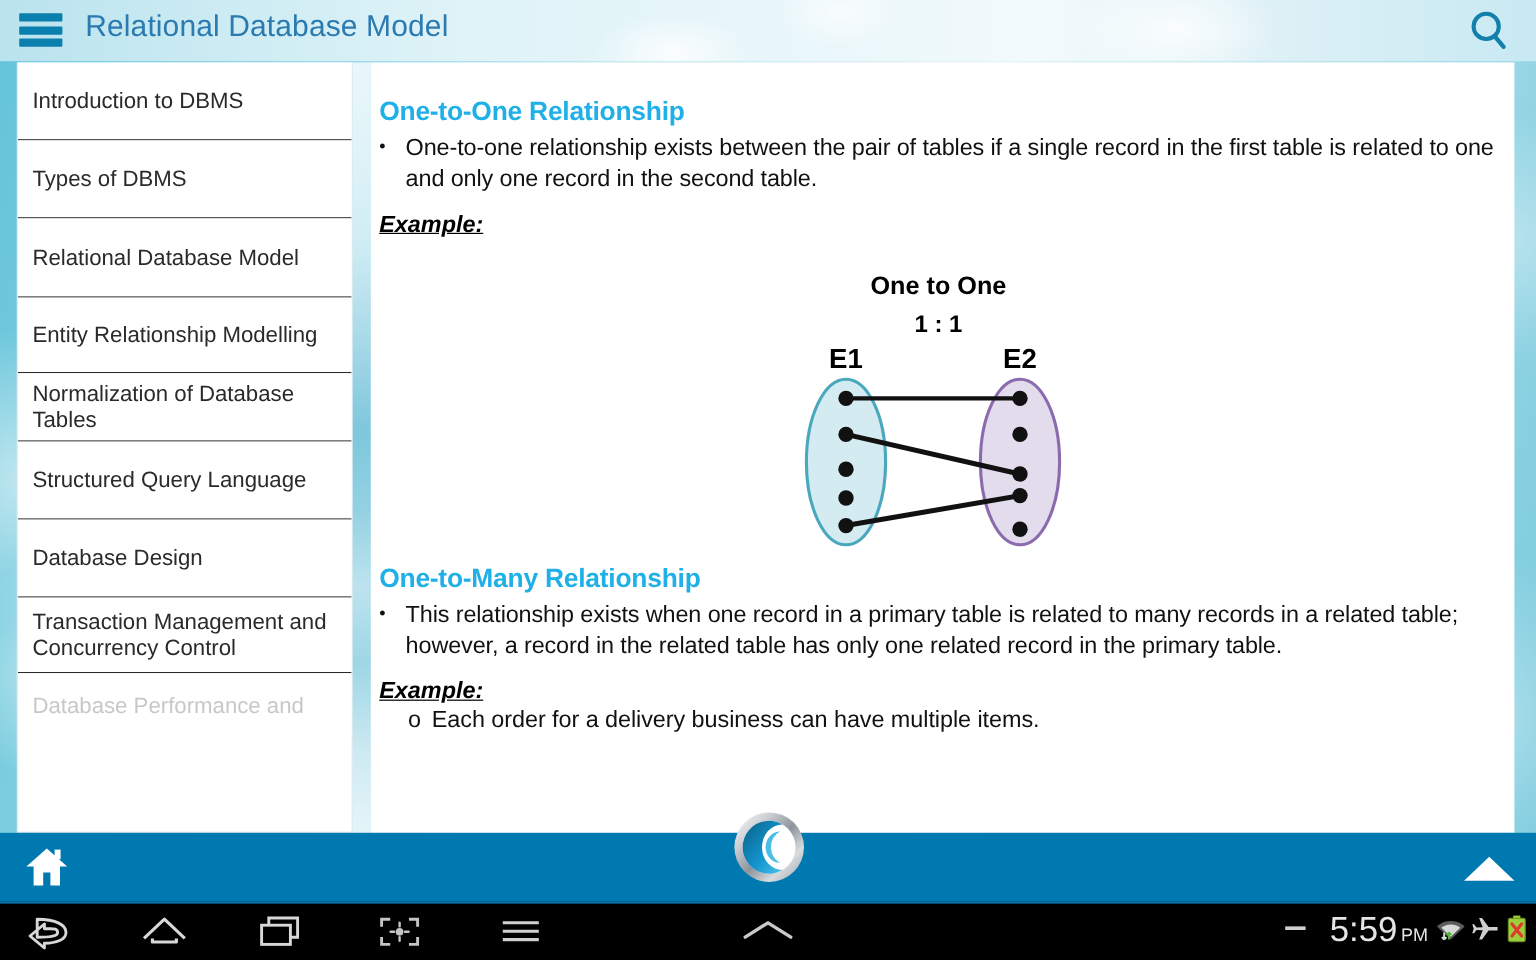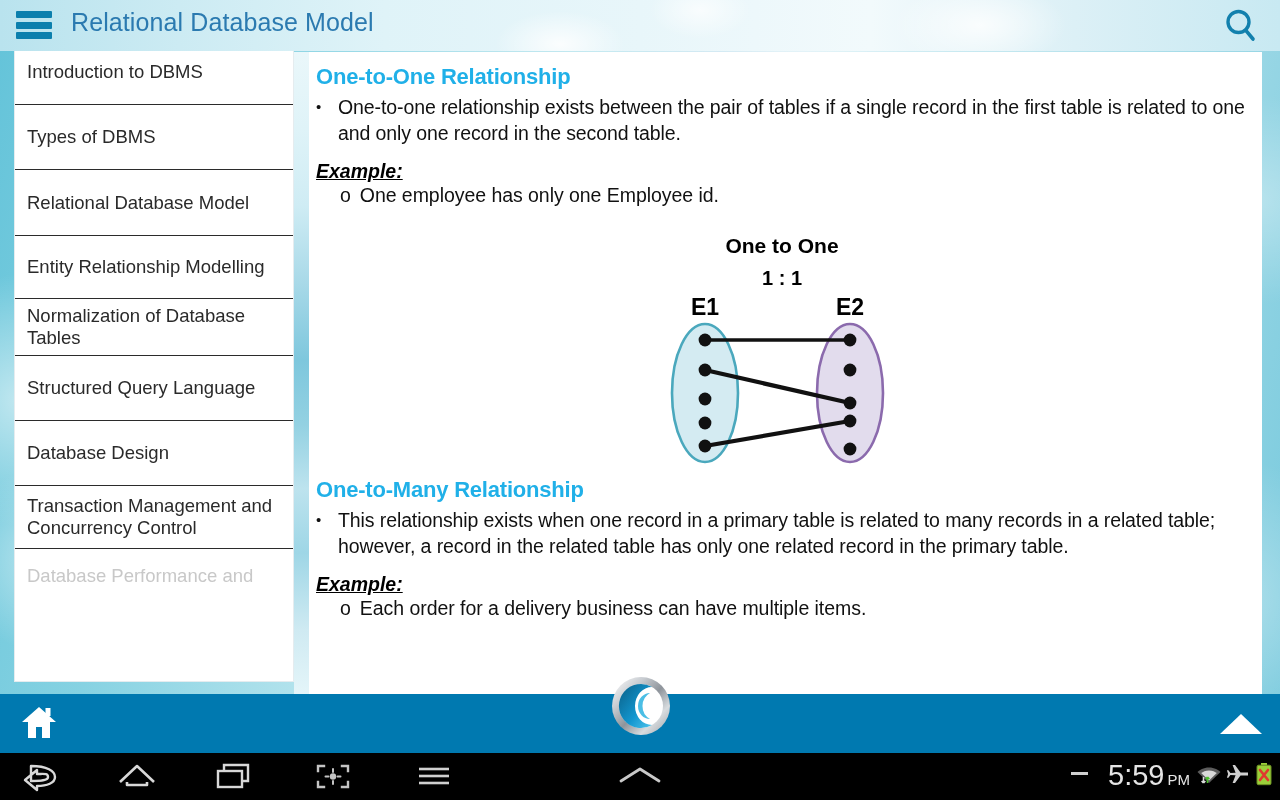--- a/index.html
+++ b/index.html
@@ -59,21 +59,21 @@
     font-family: "Liberation Sans", sans-serif;
     white-space: nowrap;
   }
   .search-icon {
     position: absolute; right: 19px; top: 6px;
     width: 40px; height: 40px; cursor: pointer;
   }
 
   
   .sidebar {
-    position: absolute; left: 14px; top: 40px;
+    position: absolute; left: 14px; top: 52px;
     width: 280px; height: 642px;
     background: #ffffff;
     overflow: hidden;
     border: 1px solid rgba(180,200,210,0.35);
     border-top: none;
     z-index: 4;
   }
   .sb-item {
     position: relative;
     padding: 0 6px 0 12px;
@@ -104,21 +104,21 @@
     z-index: 4;
   }
 
   
   .content {
     position: absolute; left: 309px; top: 52px;
     width: 953px; height: 642px;
     background: #ffffff;
     overflow: hidden;
     z-index: 4;
-    padding: 8px 14px 0 7px;
+    padding: 24px 14px 0 7px;
   }
   .sec-title {
     font-size: 22px;
     font-weight: bold;
     color: #20b0e8;
     letter-spacing: -0.2px;
     margin: 4px 0 5px 0;
   }
   .bullet-row { display: flex; }
   .bullet-dot {
@@ -241,23 +241,20 @@
   <div class="divider-strip"></div>
 
   <div class="content">
 
     <div class="sec-title">One-to-One Relationship</div>
     <div class="bullet-row">
       <div class="bullet-dot">•</div>
       <div class="bullet-text">One-to-one relationship exists between the pair of tables if a single record in the first table is related to one and only one record in the second table.</div>
     </div>
     <div class="example-label">Example:</div>
-    <div class="example-item">
-      <span class="o-mark">o</span><span>One employee has only one Employee id.</span>
-    </div>
 
     <div class="diagram-wrap">
       <svg width="300" height="250" viewBox="0 0 300 250">
         <text x="150" y="30" text-anchor="middle" font-family="Liberation Sans, sans-serif" font-size="21" font-weight="bold" fill="#000">One to One</text>
         <text x="150" y="62" text-anchor="middle" font-family="Liberation Sans, sans-serif" font-size="20" font-weight="bold" fill="#000">1 : 1</text>
         <text x="73" y="92" text-anchor="middle" font-family="Liberation Sans, sans-serif" font-size="23" font-weight="bold" fill="#000">E1</text>
         <text x="218" y="92" text-anchor="middle" font-family="Liberation Sans, sans-serif" font-size="23" font-weight="bold" fill="#000">E2</text>
 
         <ellipse cx="73" cy="170" rx="33" ry="69" fill="#d4ebf2" stroke="#4aa8bd" stroke-width="2.6"></ellipse>
         <ellipse cx="218" cy="170" rx="33" ry="69" fill="#e2dced" stroke="#8b6aad" stroke-width="2.6"></ellipse>

